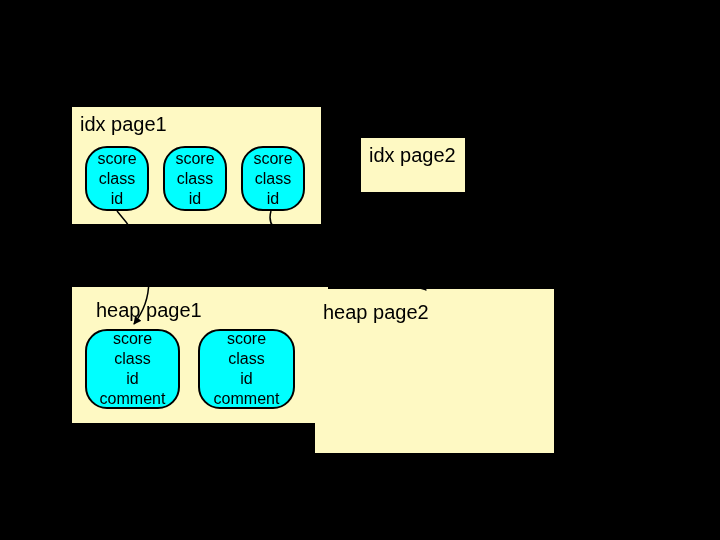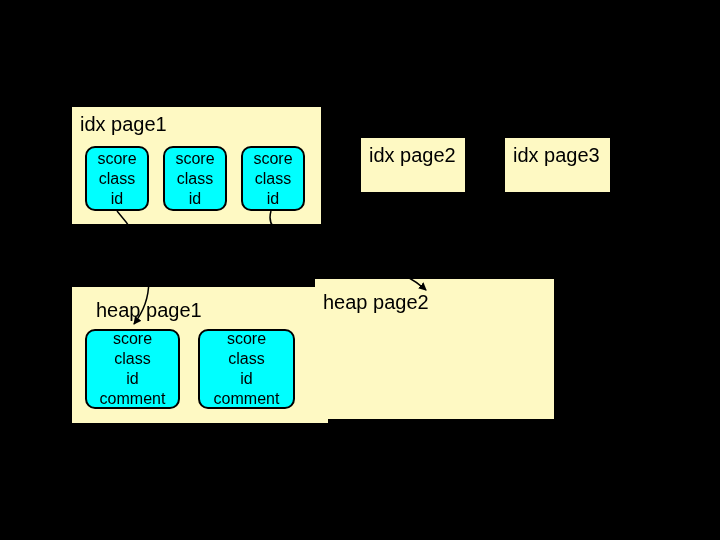--- a/index.html
+++ b/index.html
@@ -4,21 +4,21 @@
 <style>
   html,body{margin:0;padding:0;background:#000;}
   .stage{
     position:relative;width:720px;height:540px;background:#000;overflow:hidden;
     font-family:"Liberation Sans",sans-serif;color:#000;
   }
   .page{position:absolute;background:#fef9c3;}
   .page-label{font-size:20px;line-height:24px;padding:5px 0 0 8px;white-space:nowrap;}
   .page.heap .page-label{padding-top:11px;}
   .record{
-    position:absolute;background:#00ffff;border:2px solid #000;border-radius:10px;
+    position:absolute;background:#00ffff;border:2px solid #000;border-radius:22px;
     box-sizing:border-box;display:flex;flex-direction:column;align-items:center;
     justify-content:center;text-align:center;font-size:16px;line-height:20px;
   }
   .overlay{position:absolute;left:0;top:0;pointer-events:none;}
   .overlay path{stroke:#000;stroke-width:1.5;fill:none;}
   .overlay .head{fill:#000;stroke:none;}
 </style>
 </head>
 <body>
 
@@ -40,41 +40,38 @@
       <span>score</span>
       <span>class</span>
       <span>id</span>
     </div>
   </div>
 
   <div class="page idx" style="left:361px;top:138px;width:104px;height:54px;">
     <div class="page-label">idx page2</div>
   </div>
 
-  <div class="page idx" style="left:505px;top:138px;width:105px;height:54px;">
-    <div class="page-label">idx page3</div>
-  </div>
 
   <div class="page heap" style="left:72px;top:287px;width:240px;height:136px;padding-left:16px;">
     <div class="page-label">heap page1</div>
     <div class="record" style="left:13px;top:42px;width:95px;height:80px;">
       <span>score</span>
       <span>class</span>
       <span>id</span>
       <span>comment</span>
     </div>
     <div class="record" style="left:126px;top:42px;width:97px;height:80px;">
       <span>score</span>
       <span>class</span>
       <span>id</span>
       <span>comment</span>
     </div>
   </div>
 
-  <div class="page heap" style="left:315px;top:279px;width:239px;height:140px;">
+  <div class="page heap" style="left:315px;top:289px;width:239px;height:164px;">
     <div class="page-label">heap page2</div>
   </div>
 
   <svg class="overlay" width="720" height="540" viewBox="0 0 720 540">
     <defs>
       <marker id="arrowhead" markerUnits="userSpaceOnUse" markerWidth="10" markerHeight="10" refX="7" refY="4" orient="auto">
         <path class="head" d="M0,0 L8,4 L0,8 Z"></path>
       </marker>
     </defs>
     <path d="M117,211 C150,248 160,290 134,324" marker-end="url(#arrowhead)"></path>

